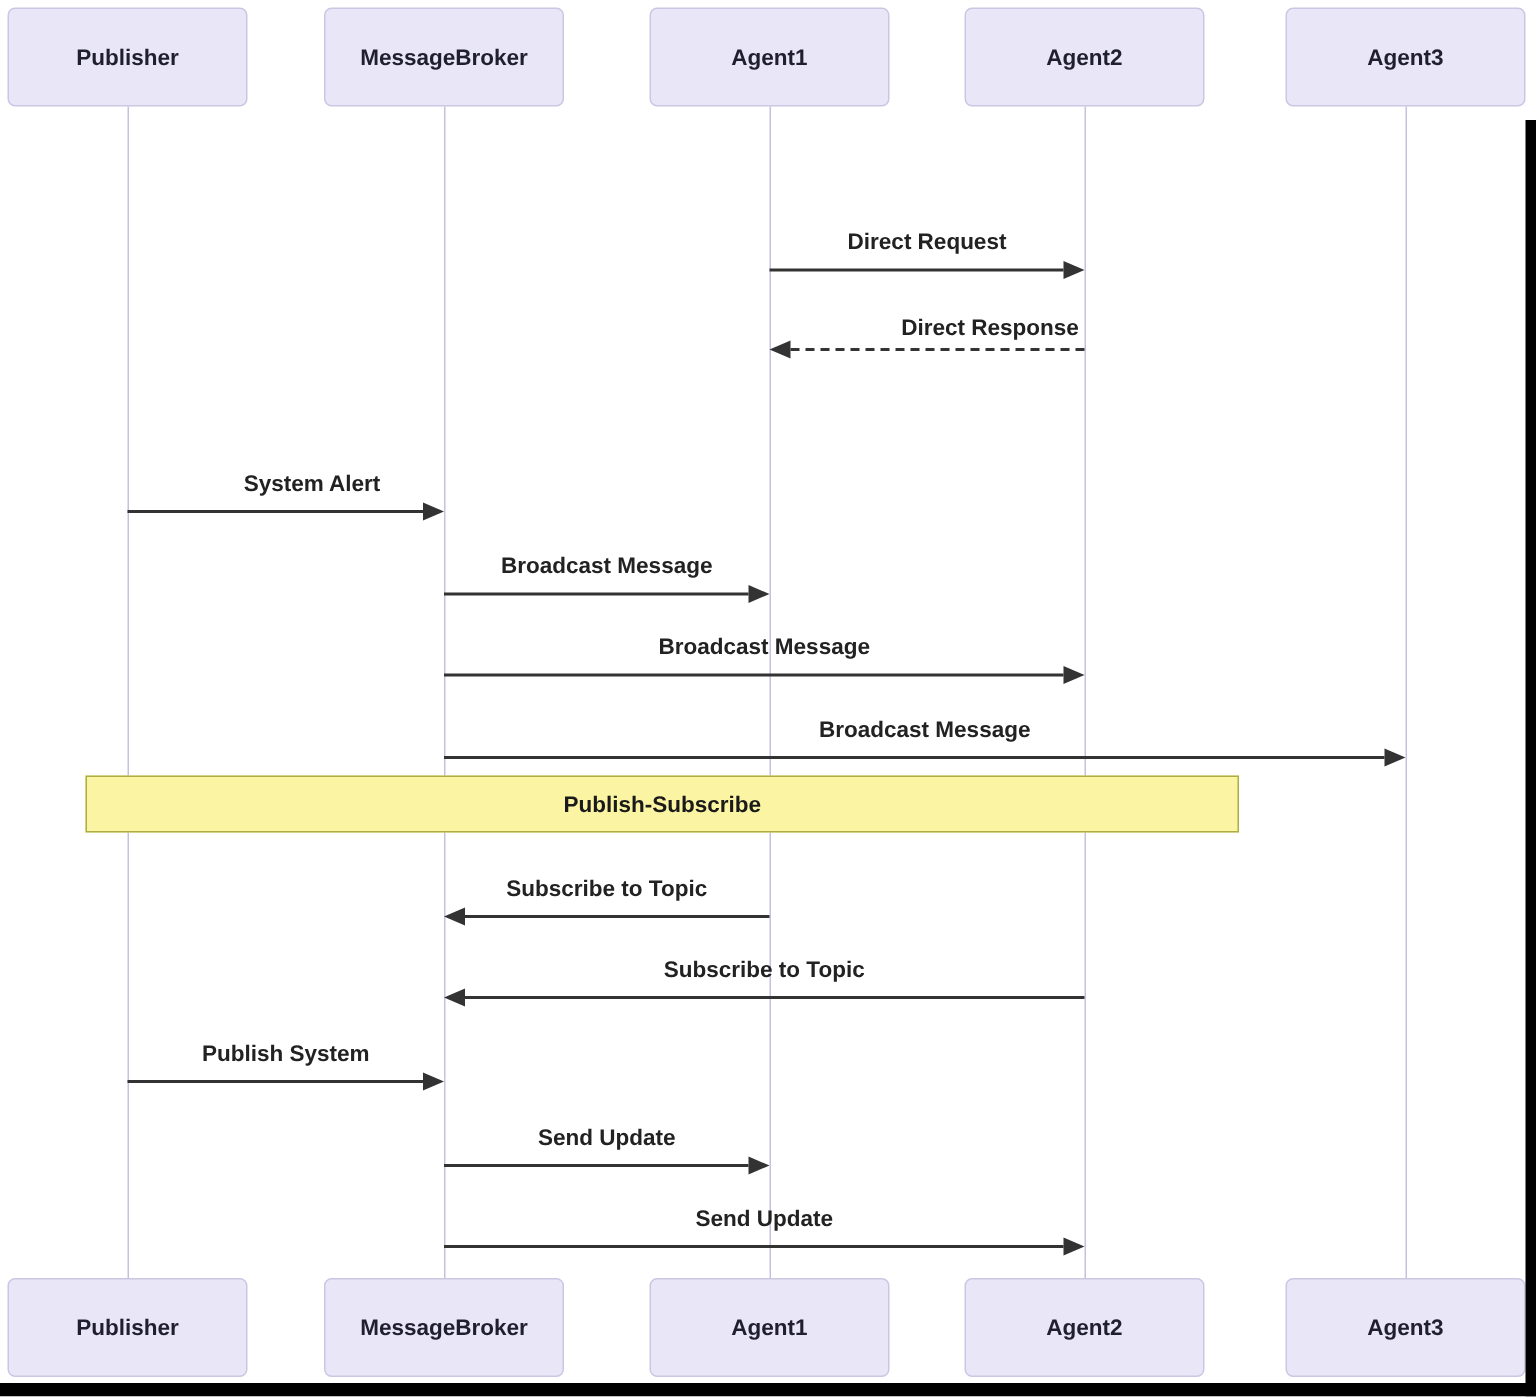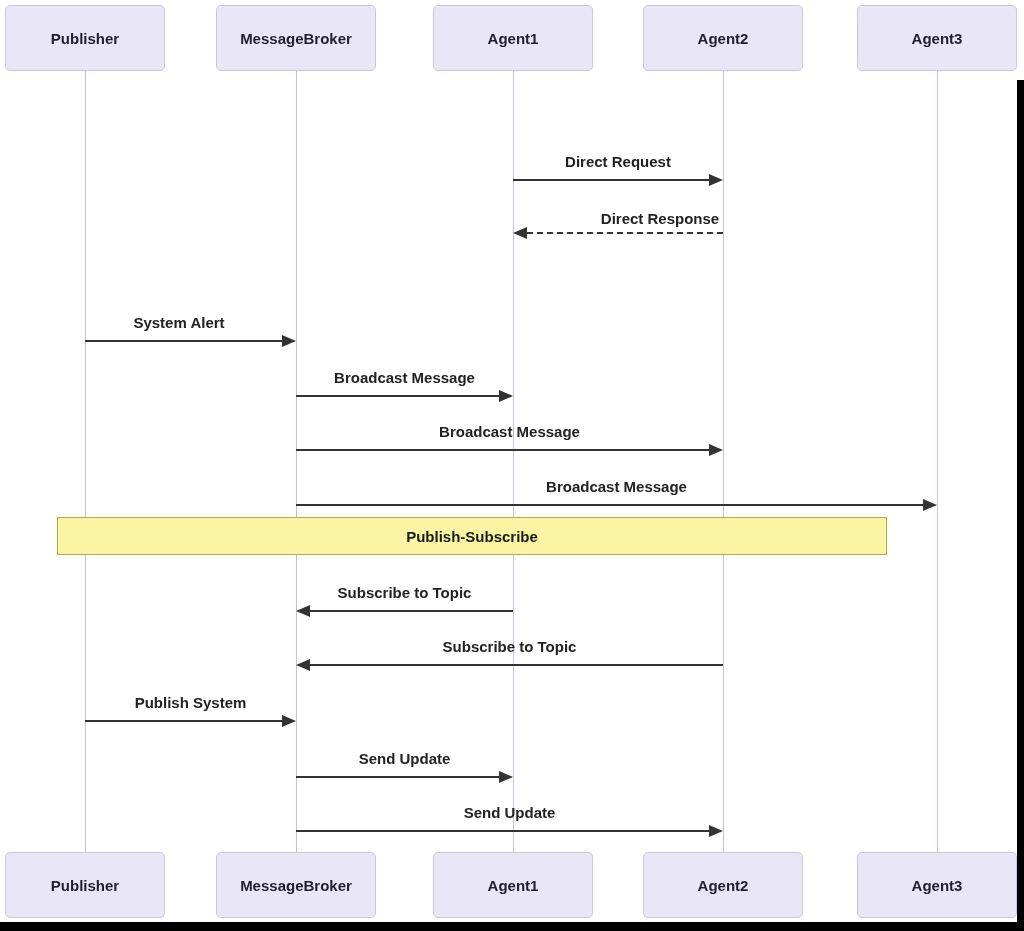--- a/index.html
+++ b/index.html
@@ -131,32 +131,32 @@
     </div>
     <div class="actor-box" style="left: 433px; top: 852px;">
       <span>Agent1</span>
     </div>
     <div class="actor-box" style="left: 643px; top: 852px;">
       <span>Agent2</span>
     </div>
     <div class="actor-box" style="left: 857px; top: 852px;">
       <span>Agent3</span>
     </div>
-    <div class="note" style="left: 57px; top: 517px; width: 830px; height: 38px; text-align: center;">
+    <div class="note" style="left: 57px; top: 517px; width: 769px; height: 38px; text-align: center;">
       <span>Publish-Subscribe</span>
     </div>
     <div class="msg-line" style="left: 513px; top: 179px; width: 196px;"></div>
     <div class="arrow-head right" style="left: 709px; top: 174px;"></div>
     <div class="msg-label" style="left: 618px; top: 153px;">Direct Request</div>
     <div class="msg-line dashed" style="left: 527px; top: 232px; width: 196px;"></div>
     <div class="arrow-head left" style="left: 513px; top: 227px;"></div>
     <div class="msg-label" style="left: 618px; top: 210px; margin-left: 42px;">Direct Response</div>
     <div class="msg-line" style="left: 85px; top: 340px; width: 197px;"></div>
     <div class="arrow-head right" style="left: 282px; top: 335px;"></div>
-    <div class="msg-label" style="left: 179px; top: 314px;">System Alert</div>
+    <div class="msg-label" style="left: 208px; top: 314px;">System Alert</div>
     <div class="msg-line" style="left: 296px; top: 395px; width: 203px;"></div>
     <div class="arrow-head right" style="left: 499px; top: 390px;"></div>
     <div class="msg-label" style="left: 404.5px; top: 369px;">Broadcast Message</div>
     <div class="msg-line" style="left: 296px; top: 449px; width: 413px;"></div>
     <div class="arrow-head right" style="left: 709px; top: 444px;"></div>
     <div class="msg-label" style="left: 509.5px; top: 423px;">Broadcast Message</div>
     <div class="msg-line" style="left: 296px; top: 504px; width: 627px;"></div>
     <div class="arrow-head right" style="left: 923px; top: 499px;"></div>
     <div class="msg-label" style="left: 616.5px; top: 478px;">Broadcast Message</div>
     <div class="msg-line" style="left: 310px; top: 610px; width: 203px;"></div>

